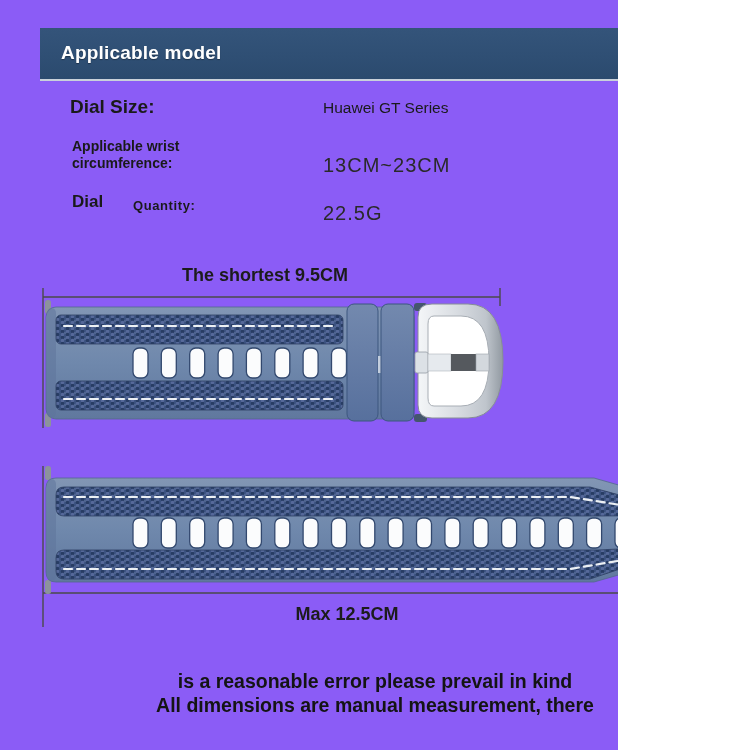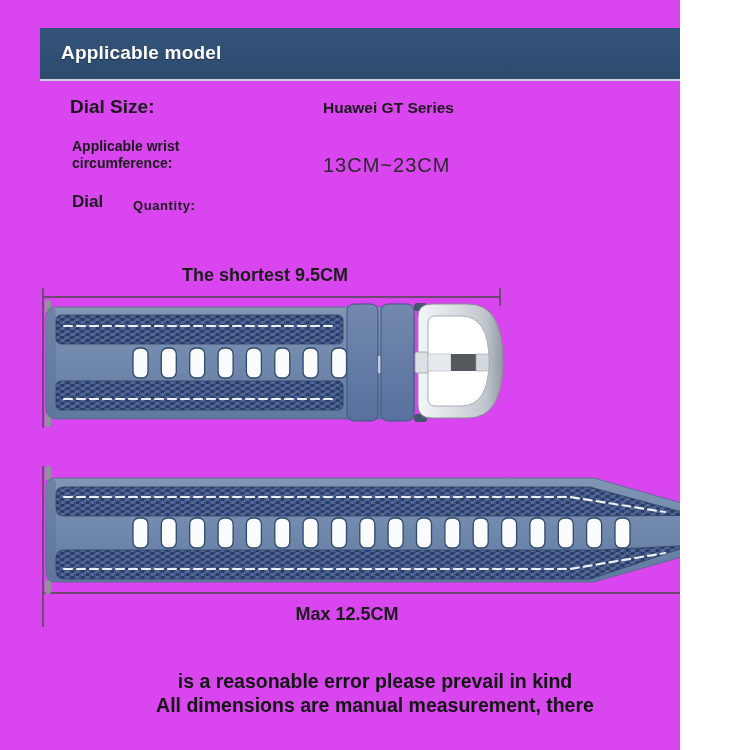--- a/index.html
+++ b/index.html
@@ -1,29 +1,29 @@
 <!DOCTYPE html>
 <html><head>
 <meta charset="utf-8">
 <style>
   html,body{margin:0;padding:0;background:#ffffff;}
-  #page{position:relative;width:680px;height:750px;background:#d946ef;overflow:hidden;
+  #page{position:relative;width:618px;height:750px;background:#8b5cf6;overflow:hidden;
         font-family:"Liberation Sans","DejaVu Sans",sans-serif;color:#1b1b1b;}
 
   
   .hdr{position:absolute;left:40px;top:28px;width:672px;height:53px;
        background:linear-gradient(180deg,#34547a 0%,#2f4f74 55%,#2b4a6e 100%);
        border-bottom:2px solid #c9d1da;box-sizing:border-box;}
   .hdr span{position:absolute;left:21px;top:14px;color:#ffffff;font-size:19px;font-weight:700;
             letter-spacing:.2px;text-shadow:0 1px 1px rgba(0,0,0,.35);}
 
   
   .lbl{position:absolute;font-weight:700;color:#1a1a1a;}
   .dial-lbl{left:70px;top:96px;font-size:19px;}
-  .dial-val{left:323px;top:99px;font-size:15.5px;font-weight:700;}
+  .dial-val{left:323px;top:99px;font-size:15.5px;font-weight:400;}
   .wrist-lbl{left:72px;top:138px;font-size:14px;line-height:17px;width:132px;}
   .big-val{position:absolute;left:323px;font-size:20px;font-weight:400;color:#2a2a2a;letter-spacing:1px;margin-top:13px;}
   .wrist-val{top:141px;}
   .heavy-lbl{left:72px;top:192px;font-size:17px;}
   .qty-lbl{left:133px;top:198px;font-size:13px;letter-spacing:.6px;}
   .weight-val{top:189px;}
 
   
   #diagram{position:absolute;left:0;top:250px;width:750px;height:400px;}
   .dimtext{font-family:"Liberation Sans","DejaVu Sans",sans-serif;font-size:18px;font-weight:700;fill:#1c1c1c;}
@@ -42,20 +42,21 @@
   </div>
 
   <div class="lbl dial-lbl">Dial Size:</div>
   <div class="lbl dial-val">Huawei GT Series</div>
 
   <div class="lbl wrist-lbl">Applicable wrist circumference:</div>
   <div class="big-val wrist-val">13CM~23CM</div>
 
   <div class="lbl heavy-lbl">Dial</div>
   <div class="lbl qty-lbl">Quantity:</div>
+  <div class="big-val weight-val">22.5G</div>
 
   <svg id="diagram" viewBox="0 250 750 400">
     <defs>
       <pattern id="weave" width="10" height="6" patternUnits="userSpaceOnUse">
         <rect width="10" height="6" fill="#3B5280"></rect>
         <circle cx="2.5" cy="1.5" r="1.7" fill="#273C63"></circle>
         <circle cx="7.5" cy="1.5" r="1.7" fill="#56699A"></circle>
         <circle cx="2.5" cy="4.5" r="1.7" fill="#56699A"></circle>
         <circle cx="7.5" cy="4.5" r="1.7" fill="#273C63"></circle>
         <circle cx="5" cy="3" r="0.8" fill="#8FA2C2" opacity="0.5"></circle>

